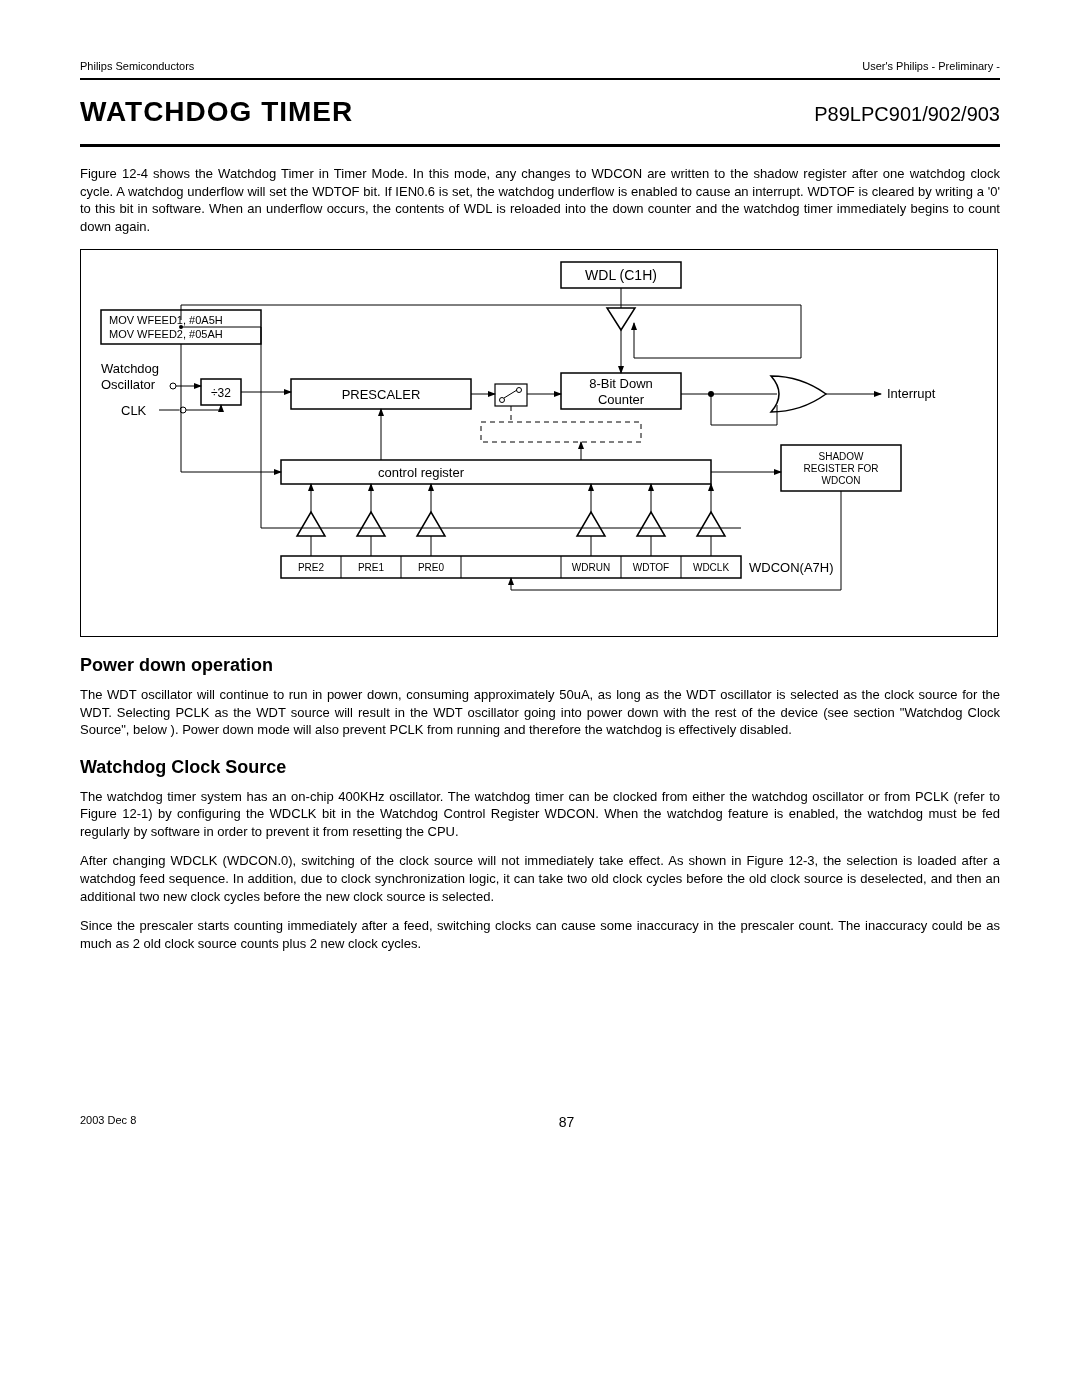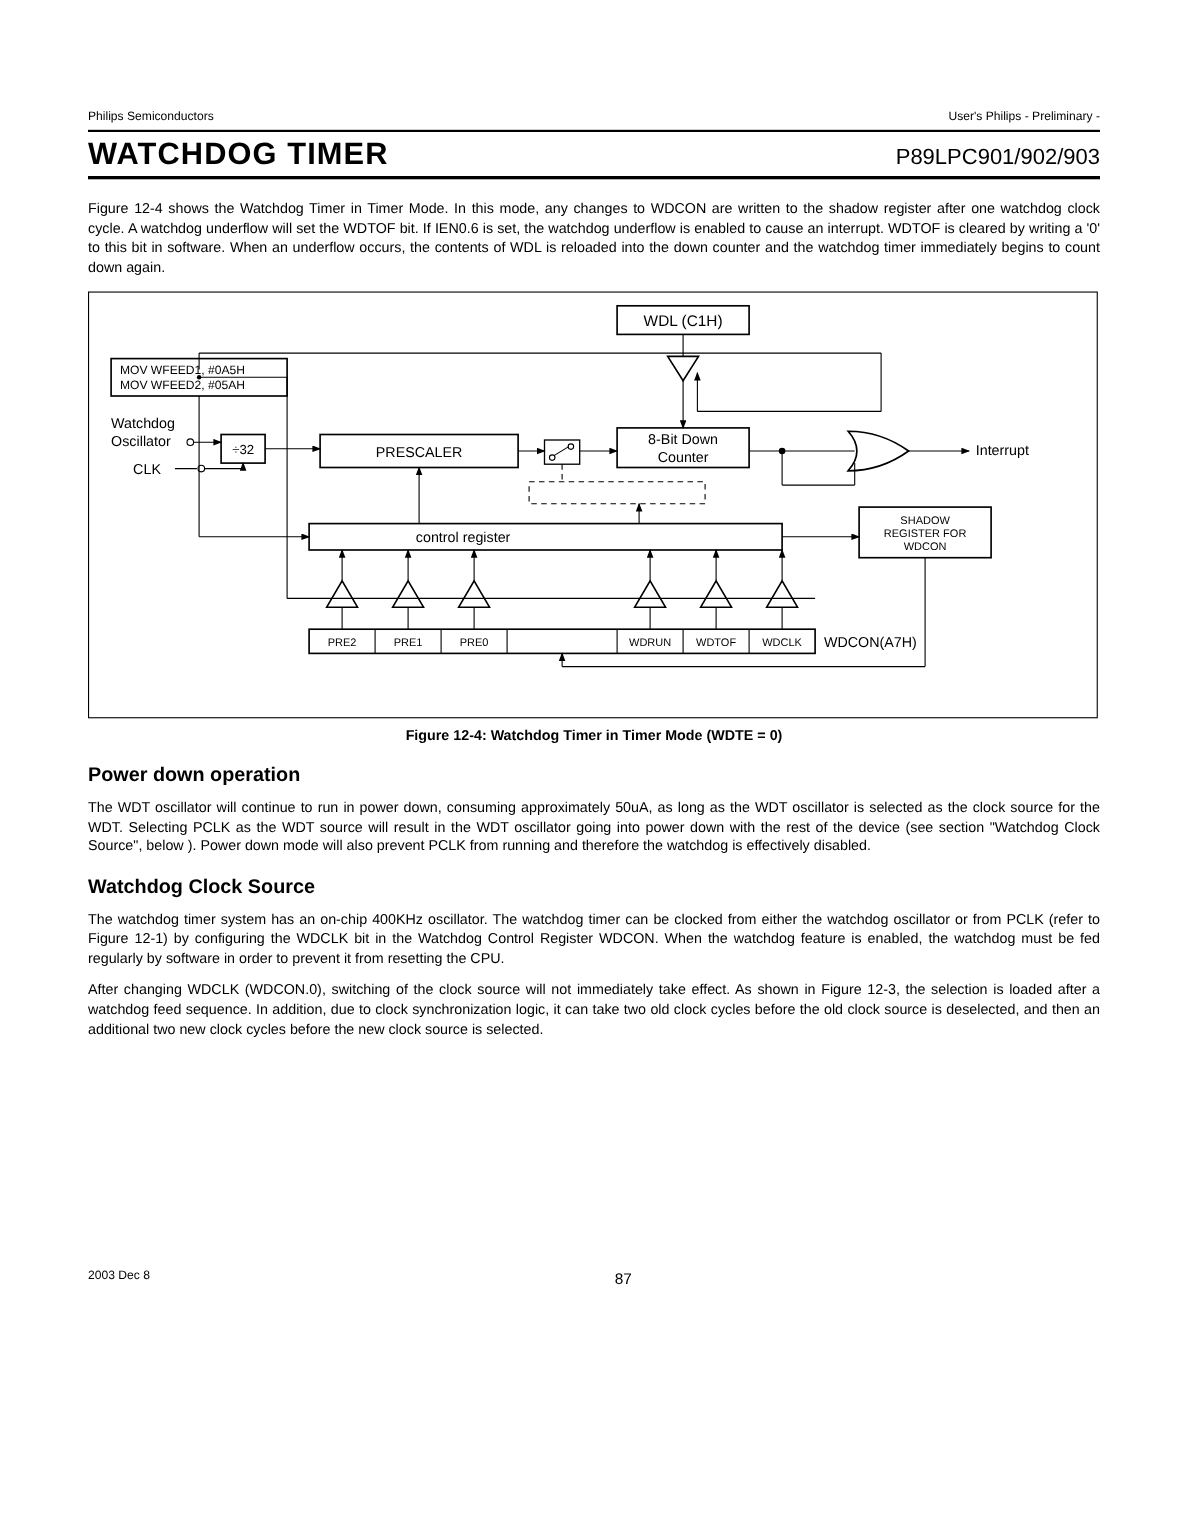--- a/index.html
+++ b/index.html
@@ -8,32 +8,31 @@
     background: #fff;
     font-family: Arial, Helvetica, sans-serif;
     color: #000;
   }
   .page {
     width: 1080px;
     height: 1170px;
     position: relative;
     box-sizing: border-box;
     padding: 60px 80px 40px 80px;
-    margin-top: 40px;
   }
   .header-row {
     display: flex;
     justify-content: space-between;
     font-size: 11px;
     margin-bottom: 6px;
   }
   .title-bar {
     border-top: 2px solid #000;
     border-bottom: 3px solid #000;
-    padding: 4px 0;
+    padding: 16px 0;
     display: flex;
     justify-content: space-between;
     align-items: baseline;
     margin-bottom: 18px;
   }
   .title-main {
     font-size: 28px;
     font-weight: bold;
     letter-spacing: 1px;
   }
@@ -223,28 +222,28 @@
 
       <line x1="760" y1="241" x2="760" y2="340" stroke="#000"></line>
       <line x1="760" y1="340" x2="430" y2="340" stroke="#000"></line>
       <line x1="430" y1="340" x2="430" y2="328" stroke="#000" marker-end="url(#arr)"></line>
 
       <line x1="105" y1="160" x2="140" y2="160" stroke="#000"></line>
       <line x1="140" y1="160" x2="140" y2="155" stroke="#000" marker-end="url(#arr)"></line>
     </svg>
   </div>
 
-  <div class="figure-caption">Figure 12-4: Watchdog Timer in Timer Mode (WDTE = 0)</div>
 
   <h2 class="section">Power down operation</h2>
   <p class="body">The WDT oscillator will continue to run in power down, consuming approximately 50uA, as long as the WDT oscillator is selected as the clock source for the WDT.  Selecting PCLK as the WDT source will result in the WDT oscillator going into power down with the rest of the device (see section "Watchdog Clock Source", below ). Power down mode will also prevent PCLK from running and therefore the watchdog is effectively disabled.</p>
 
   <h2 class="section">Watchdog Clock Source</h2>
   <p class="body">The watchdog timer system has an on-chip 400KHz oscillator. The watchdog timer can be clocked from either the watchdog oscillator or from PCLK (refer to Figure 12-1) by configuring the WDCLK bit in the Watchdog Control Register WDCON. When the watchdog feature is enabled, the watchdog must be fed regularly by software in order to prevent it from resetting the CPU.</p>
   <p class="body">After changing WDCLK (WDCON.0), switching of the clock source will not immediately take effect. As shown in Figure 12-3, the selection is loaded after a watchdog feed sequence. In addition, due to clock synchronization logic, it can take two old clock cycles before the old clock source is deselected, and then an additional two new clock cycles before the new clock source is selected.</p>
+  <p class="body">Since the prescaler starts counting immediately after a feed, switching clocks can cause some inaccuracy in the prescaler count. The inaccuracy could be as much as 2 old clock source counts plus 2 new clock cycles.</p>
 
   <div class="footer-row">
     <span>2003 Dec 8</span>
     <span class="page-num">87</span>
     <span>&nbsp;</span>
   </div>
 
 </div>
 
 </body></html>

